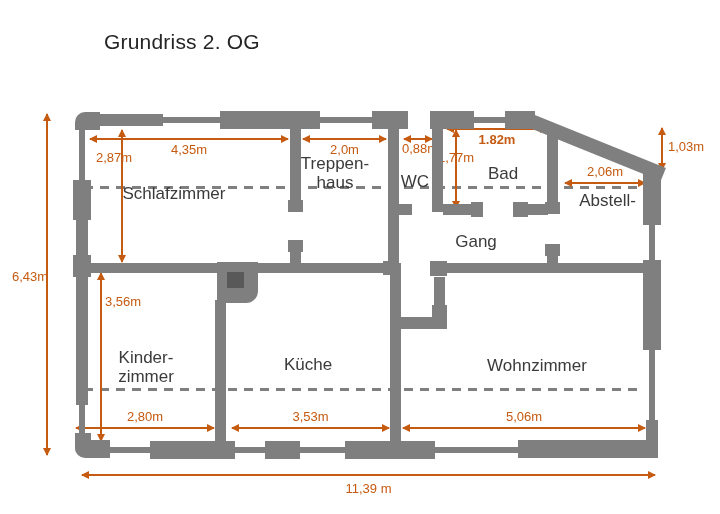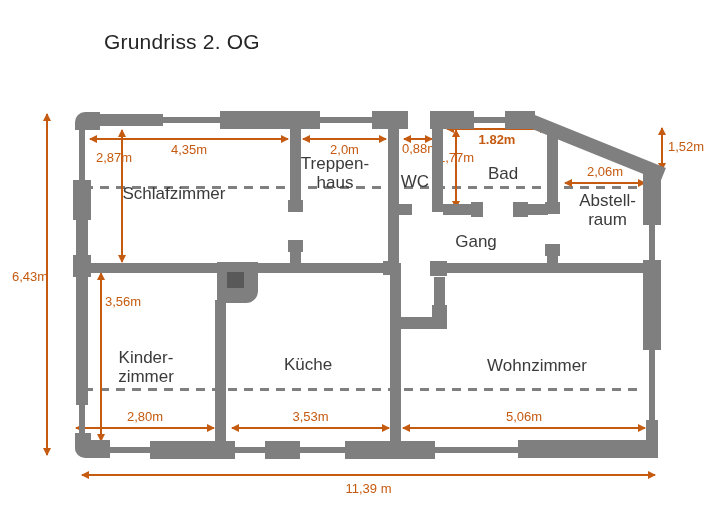--- a/index.html
+++ b/index.html
@@ -52,21 +52,21 @@
   <div class="dim h" style="left:404px;top:138px;width:28px;">
     <span class="dlab" style="left:-2px;top:3px;">0,88m</span>
   </div>
   <div class="dim h" style="left:447px;top:128px;width:100px;font-weight:bold;">
     <span class="dlab below">1.82m</span>
   </div>
   <div class="dim v" style="left:455px;top:130px;height:78px;">
     <span class="dlab" style="left:-17px;top:20px;">1,77m</span>
   </div>
   <div class="dim v" style="left:661px;top:128px;height:42px;">
-    <span class="dlab" style="left:7px;top:11px;">1,52m</span>
+    <span class="dlab" style="left:7px;top:11px;">1,03m</span>
   </div>
   <div class="dim h" style="left:565px;top:182px;width:80px;">
     <span class="dlab above">2,06m</span>
   </div>
   <div class="dim v" style="left:46px;top:114px;height:341px;">
     <span class="dlab" style="left:-34px;top:155px;">6,43m</span>
   </div>
   <div class="dim v" style="left:100px;top:273px;height:168px;">
     <span class="dlab" style="left:5px;top:21px;">3,56m</span>
   </div>
@@ -164,21 +164,20 @@
     <div>haus</div>
   </div>
   <div class="room" style="left:395px;top:172px;width:40px;">
     <span>WC</span>
   </div>
   <div class="room" style="left:473px;top:164px;width:60px;">
     <span>Bad</span>
   </div>
   <div class="room" style="left:565px;top:191px;width:85px;">
     <div>Abstell-</div>
-    <div>raum</div>
   </div>
   <div class="room" style="left:441px;top:232px;width:70px;">
     <span>Gang</span>
   </div>
   <div class="room" style="left:101px;top:348px;width:90px;">
     <div>Kinder-</div>
     <div>zimmer</div>
   </div>
   <div class="room" style="left:268px;top:355px;width:80px;">
     <span>Küche</span>

